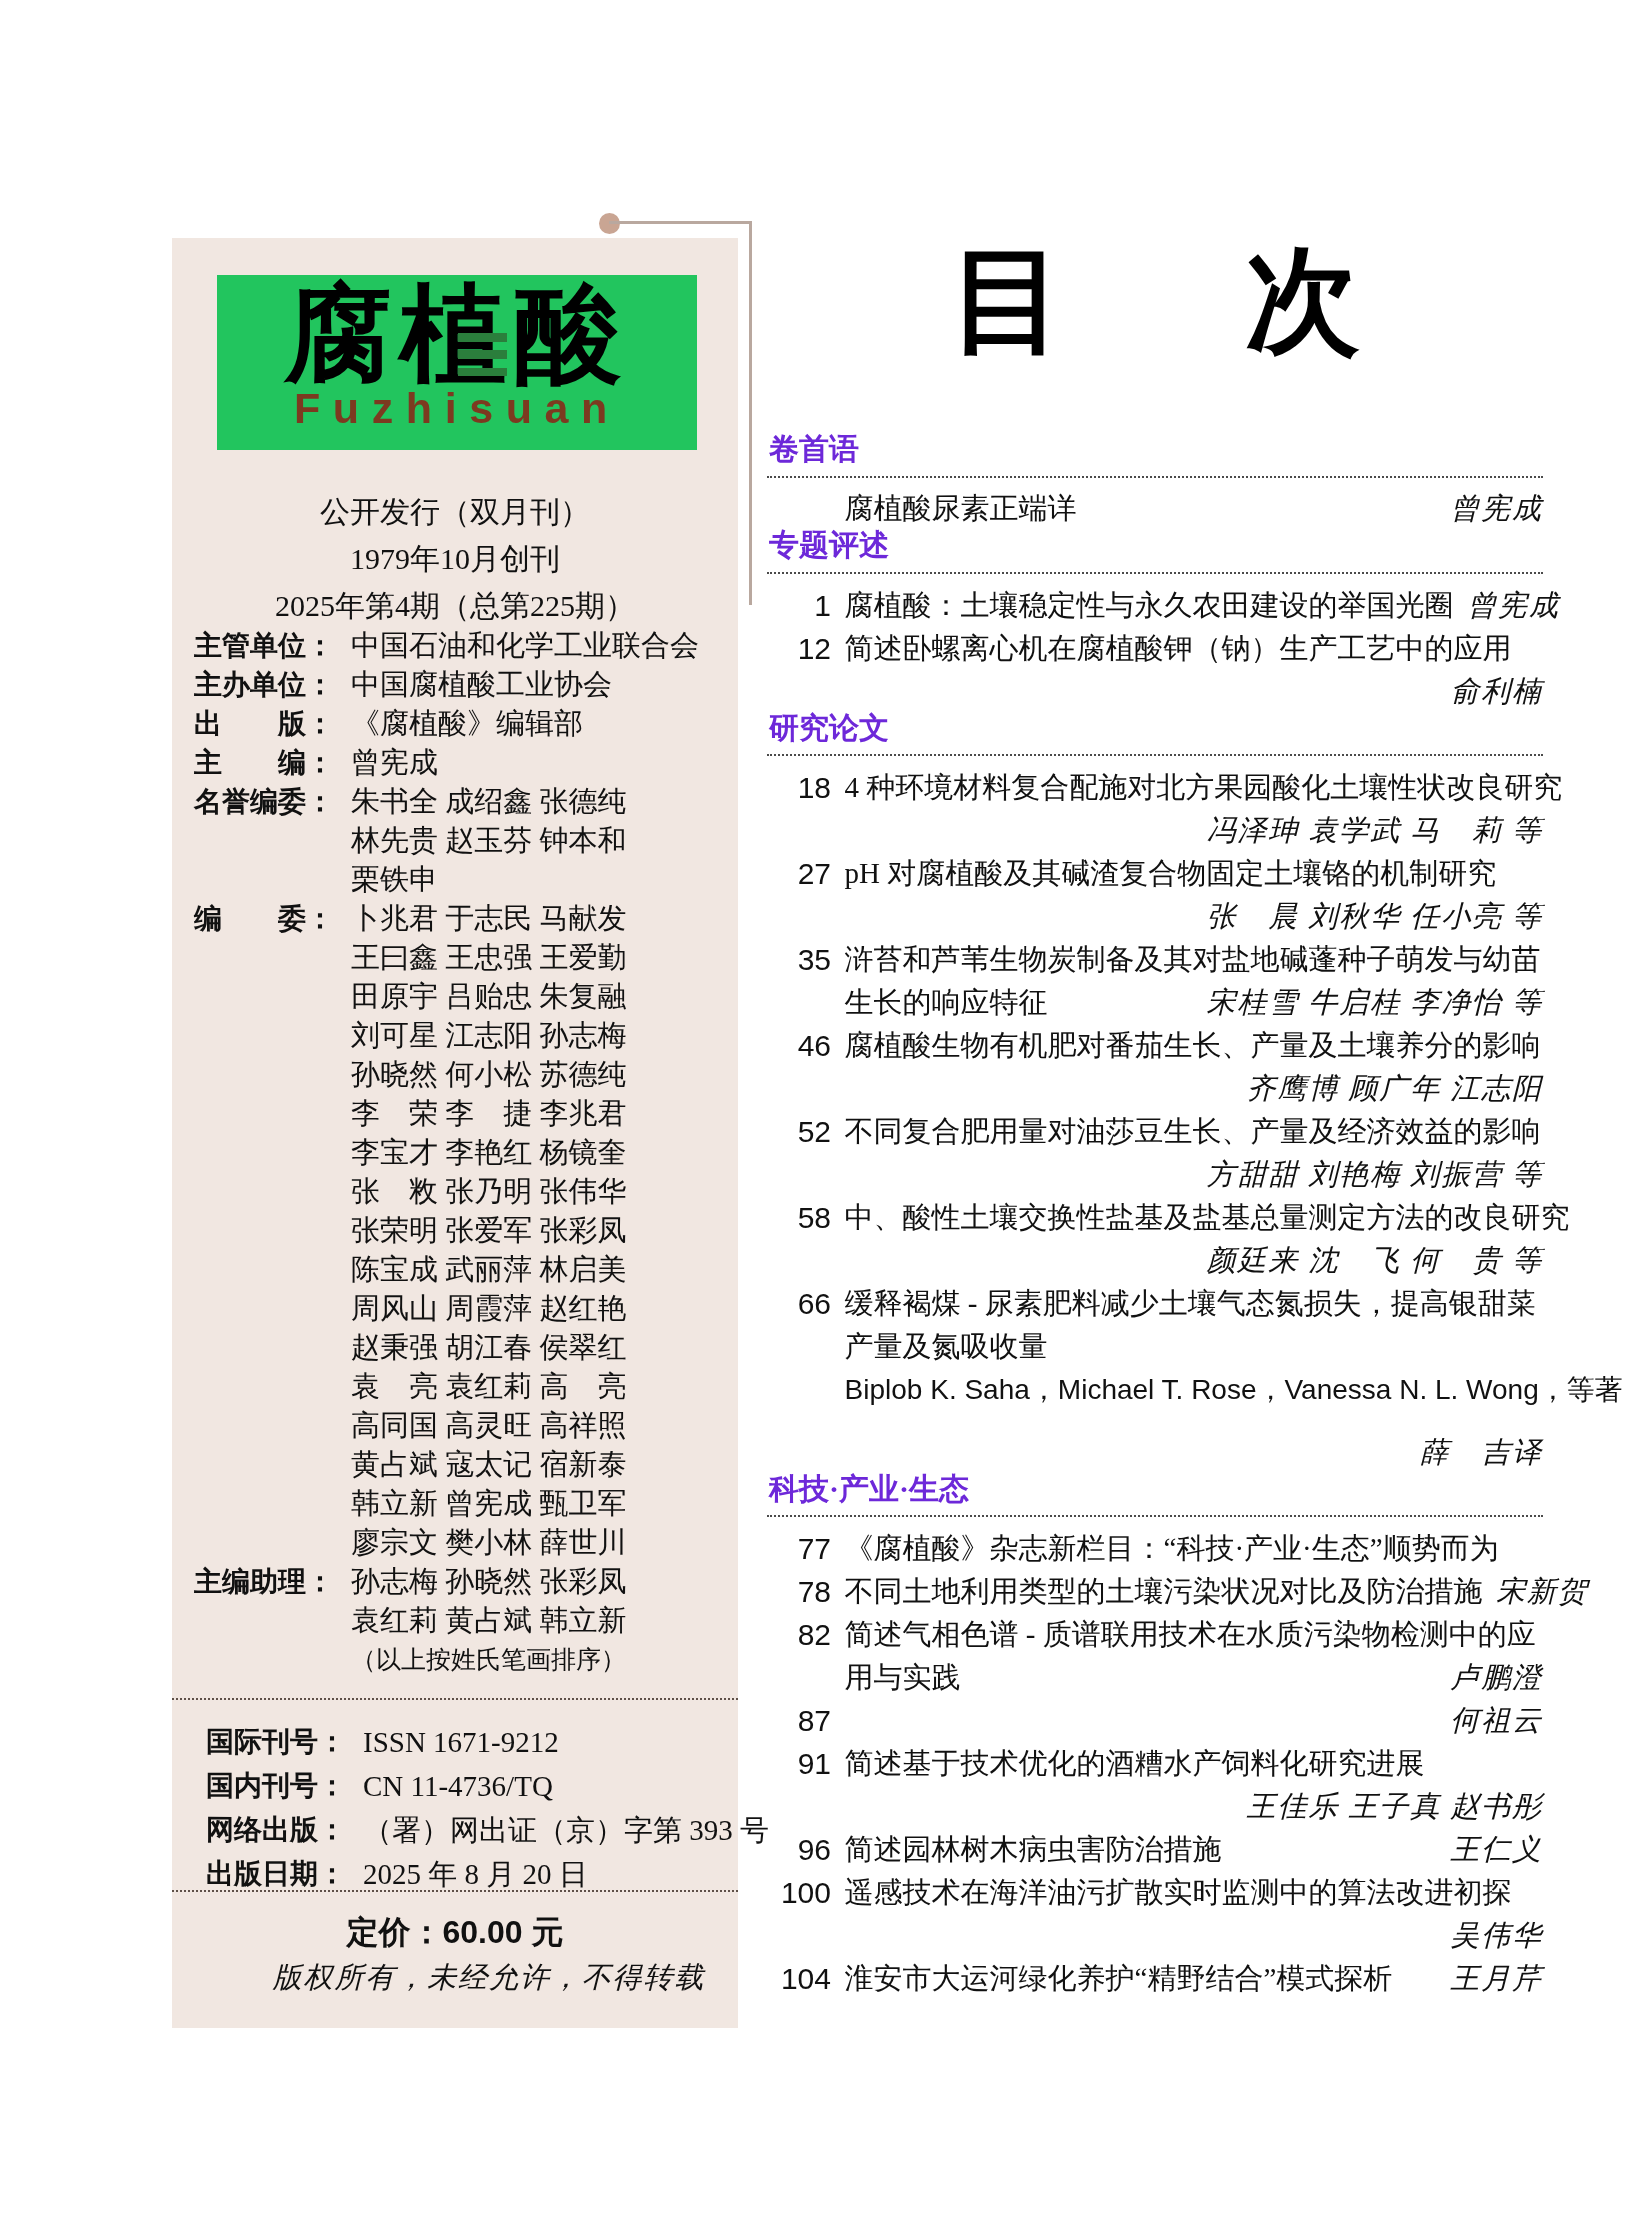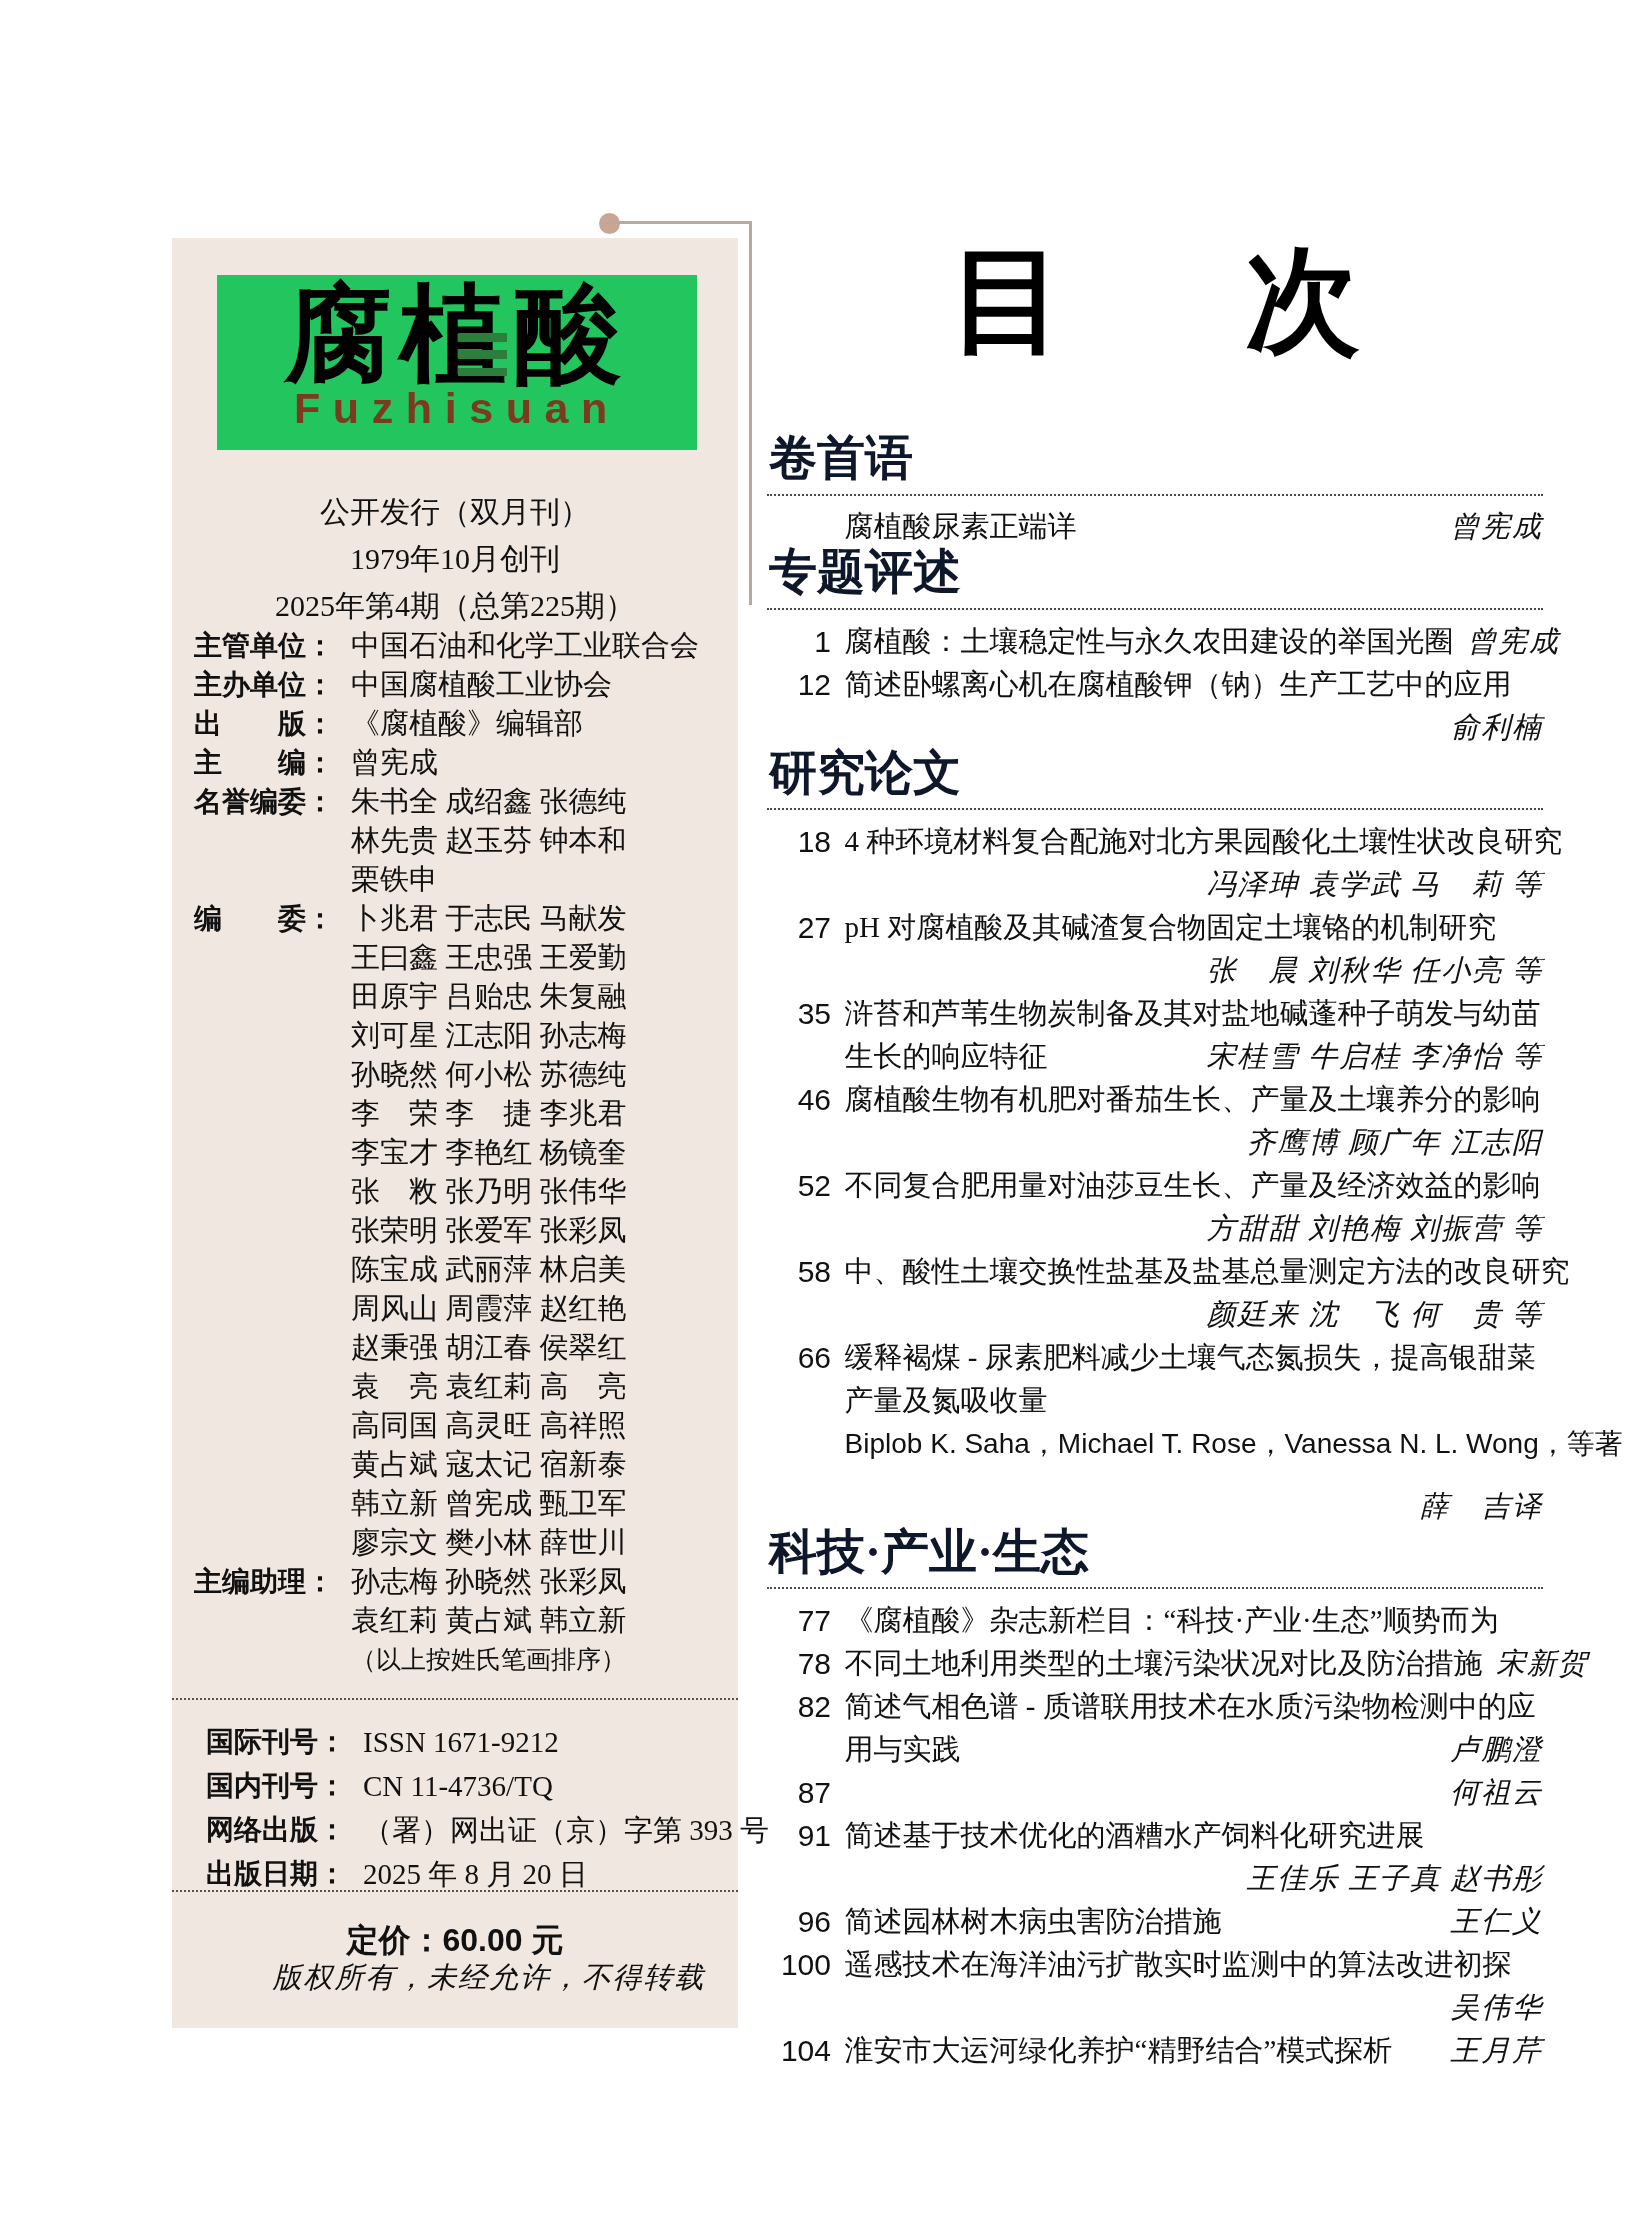--- a/index.html
+++ b/index.html
@@ -21,32 +21,32 @@
   .info-row{display:flex;align-items:flex-start;}
   .info-label{flex:none;width:157px;font-family:"Liberation Sans","DejaVu Sans",sans-serif;font-weight:bold;font-size:28px;line-height:39px;}
   .info-vals{flex:1;}
   .info-line{font-size:29px;line-height:39px;white-space:nowrap;}
   .info-note{font-size:25px;}
   .side-dotted{position:absolute;left:0;width:100%;border-top:2.9px dotted #5e5048;}
   .pub-rows{position:absolute;top:1482px;left:34px;width:529px;}
   .pub-rows .info-label{line-height:44px;}
   .pub-rows .info-line{line-height:44px;}
   .price{position:absolute;top:1673px;left:0;width:100%;text-align:center;
-         font-family:"Liberation Sans","DejaVu Sans",sans-serif;font-weight:bold;font-size:32px;margin-top:8px;}
+         font-family:"Liberation Sans","DejaVu Sans",sans-serif;font-weight:bold;font-size:32px;}
   .copyright{position:absolute;top:1720px;left:0;width:100%;text-align:center;font-style:italic;font-size:29px;letter-spacing:1.9px;margin-left:34px;}
   
   .corner-dot{position:absolute;left:599px;top:213px;width:21.3px;height:21.3px;border-radius:50%;background:#c9a593;}
   .corner-hline{position:absolute;left:609px;top:221px;width:143px;height:2.9px;background:#b9a89f;}
   .corner-vline{position:absolute;left:749px;top:221px;width:2.9px;height:384px;background:#b9a89f;}
   
   .toc{position:absolute;left:767px;top:243px;width:776px;}
   .toc-title{display:flex;justify-content:center;gap:180px;
              font-family:"Liberation Sans","DejaVu Sans",sans-serif;font-weight:900;
              font-size:115px;line-height:1;color:#000;margin-bottom:76px;}
-  .toc-section-header{font-size:48px;font-weight:bold;color:#0f172a;line-height:1;
+  .toc-section-header{font-size:30px;font-weight:bold;color:#6d28d9;line-height:1;
                       padding:0 0 11.6px 1.9px;border-bottom:2.9px dotted #4a4a4a;}
   .toc-entries{padding-top:9.7px;}
   .toc-line{display:flex;line-height:43px;}
   .toc-num{flex:none;width:64px;text-align:right;
            font-family:"Liberation Sans","DejaVu Sans",sans-serif;font-size:30px;}
   .toc-text{flex:1;margin-left:13.6px;display:flex;min-width:0;}
   .toc-title-text{font-size:29px;white-space:nowrap;}
   .toc-author{margin-left:auto;padding-left:13.6px;font-style:italic;font-size:29px;letter-spacing:1.9px;white-space:nowrap;}
   .toc-extra{font-family:"Liberation Sans","DejaVu Sans",sans-serif;font-size:28px;white-space:nowrap;}
   .toc-author-below{text-align:right;line-height:43px;font-style:italic;font-size:29px;letter-spacing:1.9px;}

